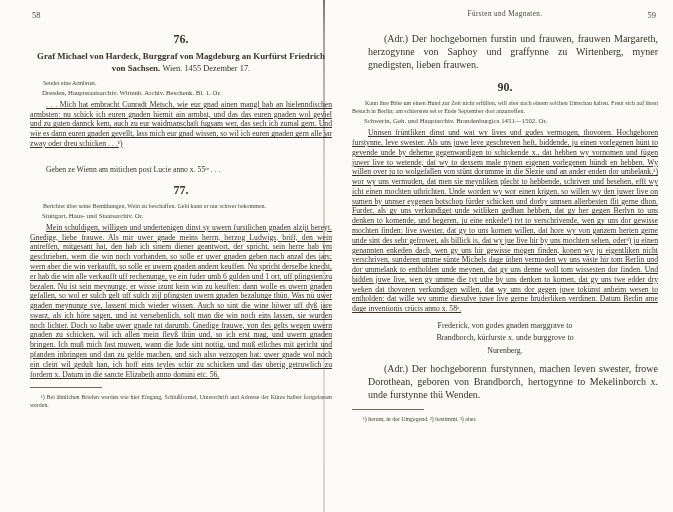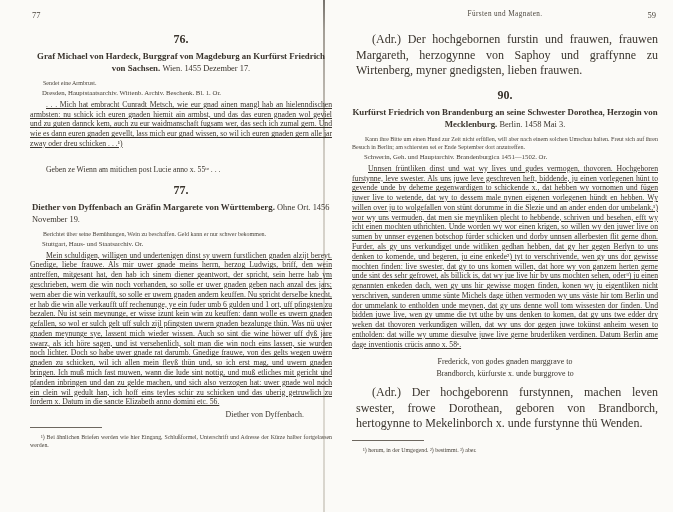--- a/index.html
+++ b/index.html
@@ -53,88 +53,80 @@
   .body {
     font-size: 7.7px; line-height: 1.27; text-align: justify;
     text-indent: 16px; margin: 0 0 3px 0; text-decoration: underline;
   }
   .dateline { font-size: 7.7px; text-indent: 16px; margin: 16px 0 2px 0; }
 
   .sig-right-align { text-align: right; padding-right: 28px; font-size: 7.9px; margin: 3px 0 2px 0; }
   .sig-centered { text-align: center; font-size: 7.9px; line-height: 1.55; margin: 6px 0 5px 0; }
   .sig-centered span { display: block; }
 
-  .address { font-size: 12px; line-height: 1.3; text-align: justify; text-indent: 16px; margin: 3px 0 4px 4px; }
+  .address { font-size: 10px; line-height: 1.3; text-align: justify; text-indent: 16px; margin: 3px 0 4px 16px; }
 
   .fnrule { width: 72px; border: 0; border-top: 1px solid #6d675f; margin: 8px 0 3px 0; }
   .footnote {
     font-size: 5.9px; line-height: 1.35; color: #4a443c;
     text-align: justify; text-indent: 11px;
   }
 </style>
 </head>
 <body>
 
 <div class="spread">
 
   <div class="gutter"></div>
 
   <div class="page page-left">
     <div class="pagehead">
-      <span class="pageno left">77</span>
+      <span class="pageno left">58</span>
     </div>
 
     <div>
       <div class="letter-no">76.</div>
       <p class="title center">
         <span class="b">Graf Michael von Hardeck, Burggraf von Magdeburg an Kurfürst Friedrich von Sachsen.</span>
         <span class="r">Wien. 1455 Dezember 17.</span>
       </p>
       <p class="summary">Sendet eine Armbrust.</p>
       <p class="source">Dresden, Hauptstaatsarchiv. Wittenb. Archiv. Beschenk. Bl. 1. Or.</p>
       <p class="body">. . . Mich hat embracht Cunradt Metsch, wie eur gnad ainen mangl hab an hielenndischen armbsten: nu schick ich euren gnaden hiemit ain armbst, und das das euren gnaden wol geviel und zu guten dannck kem, auch zu eur waidmanschaft fugsam wer, das sech ich zumal gern. Und wie es dann euren gnaden gevellt, lass mich eur gnad wissen, so wil ich euren gnaden gern alle jar zway oder dreu schicken . . .¹)</p>
       <p class="dateline">Geben ze Wienn am mitichen post Lucie anno x. 55ᵗᵒ . . .</p>
     </div>
 
     <div>
       <div class="letter-no">77.</div>
-      <p class="title left">
-        <span class="b">Diether von Dyffenbach an Gräfin Margarete von Württemberg.</span>
-        <span class="r">Ohne Ort. 1456 November 19.</span>
-      </p>
       <p class="summary">Berichtet über seine Bemühungen, Wein zu beschaffen. Geld kann er nur schwer bekommen.</p>
       <p class="source">Stuttgart, Haus- und Staatsarchiv. Or.</p>
       <p class="body">Mein schuldigen, willigen und undertenigen dinst sy uwern furstlichen gnaden alzijt bereyt. Gnedige, liebe frauwe. Als mir uwer gnade meins herrn, herzog Ludwigs, briff, den wein antreffen, mitgesant hat, den hab ich sinem diener geantwort, der spricht, sein herre hab ym geschrieben, wern die win noch vorhanden, so solle er uwer gnaden geben nach anzal des jars; wern aber die win verkaufft, so solle er uwern gnaden andern keuffen. Nu spricht derselbe knecht, er hab die win alle verkaufft uff rechenunge, ye ein fuder umb 6 gulden und 1 ort, uff pfingsten zu bezalen. Nu ist sein meynunge, er wisse izunt kein win zu keuffen: dann wolle es uwern gnaden gefallen, so wol er sulch gelt uff sulch zijl pfingsten uwern gnaden bezalunge thün. Was nü uwer gnaden meynunge sye, lassent mich wieder wissen. Auch so sint die wine höwer uff dyß jare swarz, als ich höre sagen, und ist versehenlich, solt man die win noch eins lassen, sie wurden noch lichter. Doch so habe uwer gnade rat darumb. Gnedige frauwe, von des gelts wegen uwern gnaden zu schicken, wil ich allen mein fleyß thün und, so ich erst mag, und uwern gnaden bringen. Ich muß mich fast muwen, wann die lude sint nottig, und muß etliches mit gericht und pfanden inbringen und dan zu gelde machen, und sich also verzogen hat: uwer gnade wol noch ein clein wil gedult han, ich hoff eins teyles schir zu schicken und das uberig getruwlich zu fordern x. Datum in die sancte Elizabeth anno domini etc. 56.</p>
-      <p class="sig-right-align">Diether von Dyffenbach.</p>
     </div>
 
     <hr class="fnrule">
     <p class="footnote">¹) Bei ähnlichen Briefen werden wie hier Eingang, Schlußformel, Unterschrift und Adresse der Kürze halber fortgelassen werden.</p>
   </div>
 
   <div class="page page-right">
     <div class="pagehead">
       <span class="running">Fürsten und Magnaten.</span>
       <span class="pageno right">59</span>
     </div>
 
     <p class="address">(Adr.) Der hochgebornen furstin und frauwen, frauwen Margareth, herzogynne von Saphoy und graffynne zu Wirtenberg, myner gnedigsten, lieben frauwen.</p>
 
     <div>
       <div class="letter-no">90.</div>
-      <p class="title center">
-        <span class="b">Kurfürst Friedrich von Brandenburg an seine Schwester Dorothea, Herzogin von Mecklenburg.</span>
-        <span class="r">Berlin. 1458 Mai 3.</span>
-      </p>
       <p class="summary">Kann ihre Bitte um einen Hund zur Zeit nicht erfüllen, will aber nach einem solchen Umschau halten. Freut sich auf ihren Besuch in Berlin; am schiersten sei er Ende September dort anzutreffen.</p>
       <p class="source">Schwerin, Geh. und Hauptarchiv. Brandenburgica 1451—1502. Or.</p>
       <p class="body">Unnsen früntliken dinst und wat wy lives und gudes vermogen, thovoren. Hochgeboren furstynne, leve swester. Als uns juwe leve geschreven heft, biddende, ju einen vorlegenen hünt to gevende unde by deheme gegenwardigen to schickende x., dat hebben wy vornomen und fügen juwer live to wetende, dat wy to dessem male nynen eigenen vorlegenen hündt en hebben. Wy willen over ju to wolgefallen von stünt dorumme in die Slezie und an ander enden dor umbelank,¹) wor wy uns vermuden, dat men sie meynliken plecht to hebbende, schriven und besehen, efft wy icht einen mochten uthrichten. Unde worden wy wor einen krigen, so willen wy den juwer live on sumen by unnser eygenen botschop fürder schicken und dorby unnsen allerbesten flit gerne dhon. Furder, als gy uns verkundiget unde witliken gedhan hebben, dat gy her gegen Berlyn to uns denken to komende, und begeren, ju eine enkede²) tyt to verschrivende, wen gy uns dor gewisse mochten finden: live swester, dat gy to uns komen willen, dat hore wy von ganzem herten gerne unde sint des sehr gefrowet, als billick is, dat wy jue live hir by uns mochten sehen, oder³) ju einen genannten enkeden dach, wen gy uns hir gewisse mogen finden, konen wy ju eigentliken nicht verschriven, sunderen umme sünte Michels dage üthen vermoden wy uns väste hir tom Berlin und dor ummelank to entholden unde meynen, dat gy uns denne woll tom wissesten dor finden. Und bidden juwe live, wen gy umme die tyt uthe by uns denken to komen, dat gy uns twe edder dry weken dat thovoren verkundigen willen, dat wy uns dor gegen juwe tokünst anheim wesen to entholden: dat wille wy umme diesulve juwe live gerne bruderliken verdinen. Datum Berlin ame dage inventionis crücis anno x. 58ᵃ.</p>
       <div class="sig-centered">
         <span>Frederick, von godes gnaden marggrave to</span>
         <span>Brandborch, kürfurste x. unde burggrove to</span>
+        <span>Nurenberg.</span>
       </div>
       <p class="address">(Adr.) Der hochgeborenn furstynnen, machen leven swester, frowe Dorothean, geboren von Brandborch, hertogynne to Mekelinborch x. unde furstynne thü Wenden.</p>
     </div>
 
     <hr class="fnrule">
     <p class="footnote">¹) herum, in der Umgegend. ²) bestimmt. ³) aber.</p>
   </div>
 
 </div>
 

